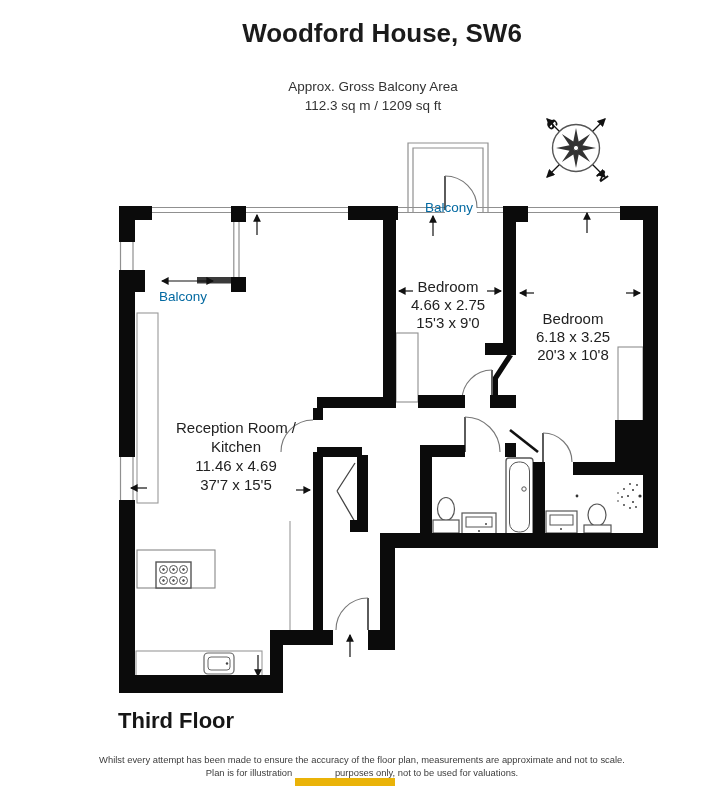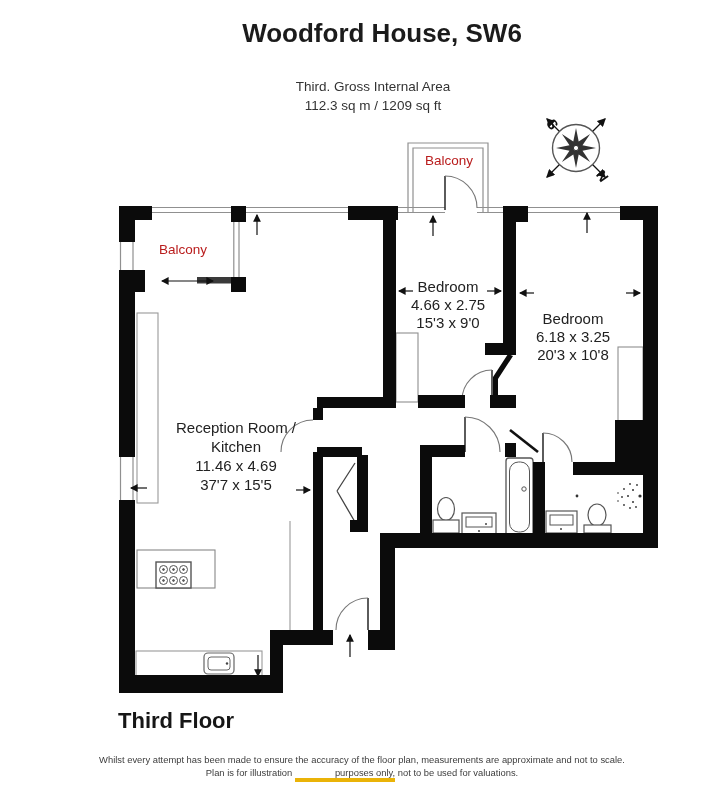--- a/index.html
+++ b/index.html
@@ -8,32 +8,32 @@
     font-family:"Liberation Sans", sans-serif;color:#2c2c2c;
     position:relative;overflow:hidden;
   }
   .abs{position:absolute;}
   .cx{transform:translateX(-50%);text-align:center;white-space:nowrap;}
   #title{left:382px;top:18px;font-size:26px;font-weight:bold;color:#1b1b1b;}
   .subtitle{font-size:13.5px;color:#333;}
   #area1{left:373px;top:79px;}
   #area2{left:373px;top:98px;}
   .room-label{font-size:15px;line-height:18px;color:#222;}
-  .balcony-label{font-size:13.5px;color:#b91c1c;}
+  .balcony-label{font-size:13.5px;color:#0369a1;margin-top:47px;}
   #plan-svg{left:0;top:0;}
   #third-floor{left:118px;top:708px;font-size:22px;font-weight:bold;color:#161616;}
   .disclaimer{left:16px;top:753px;width:692px;text-align:center;
     font-size:9.4px;line-height:13.2px;color:#3d3d3d;}
-  .ul{border-bottom:4px solid #eab308;padding-left:40px;}
+  .ul{border-bottom:8px solid #eab308;padding-left:40px;}
 </style>
 </head>
 <body>
 
 <div class="abs cx" id="title">Woodford House, SW6</div>
-<div class="abs cx subtitle" id="area1">Third. Gross Internal Area</div>
+<div class="abs cx subtitle" id="area1">Approx. Gross Balcony Area</div>
 <div class="abs cx subtitle" id="area2">112.3 sq m / 1209 sq ft</div>
 
 <svg id="plan-svg" class="abs" width="710" height="804" viewBox="0 0 710 804">
   <defs>
     <marker id="ah" viewBox="0 0 10 10" refX="8.5" refY="5" markerWidth="6.5" markerHeight="6.5" orient="auto-start-reverse">
       <path d="M0,0 L10,5 L0,10 z" fill="#111"></path>
     </marker>
   </defs>
 
   <g stroke="#909090" stroke-width="1.2" fill="none">

